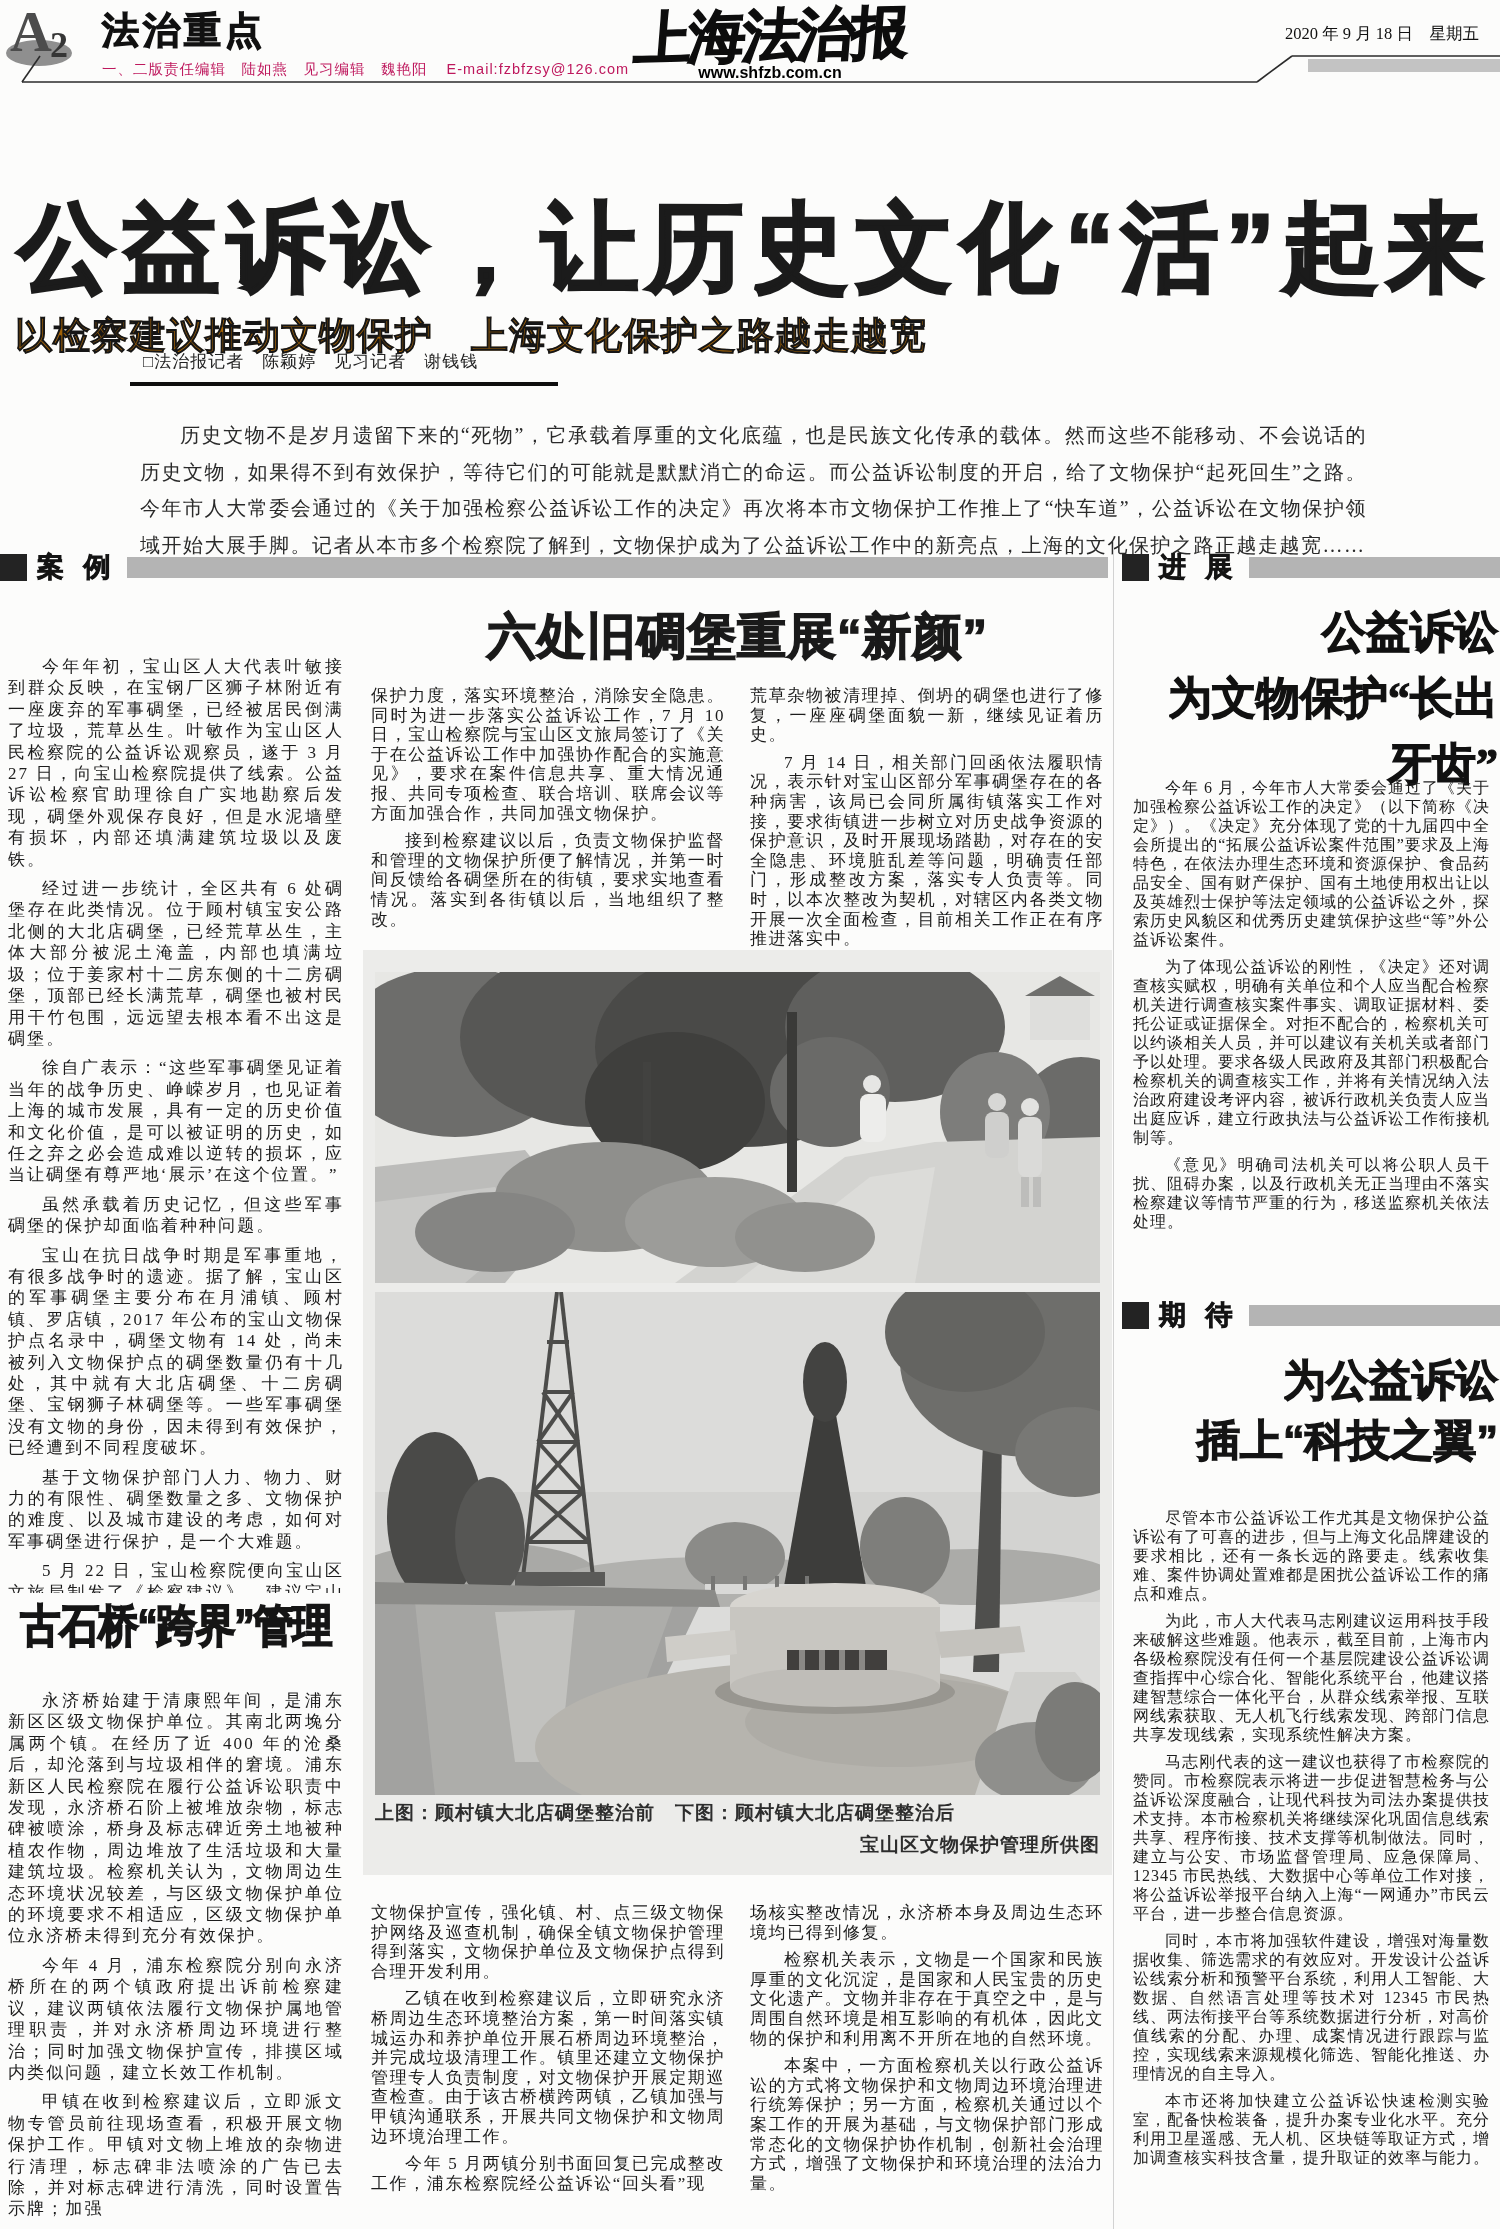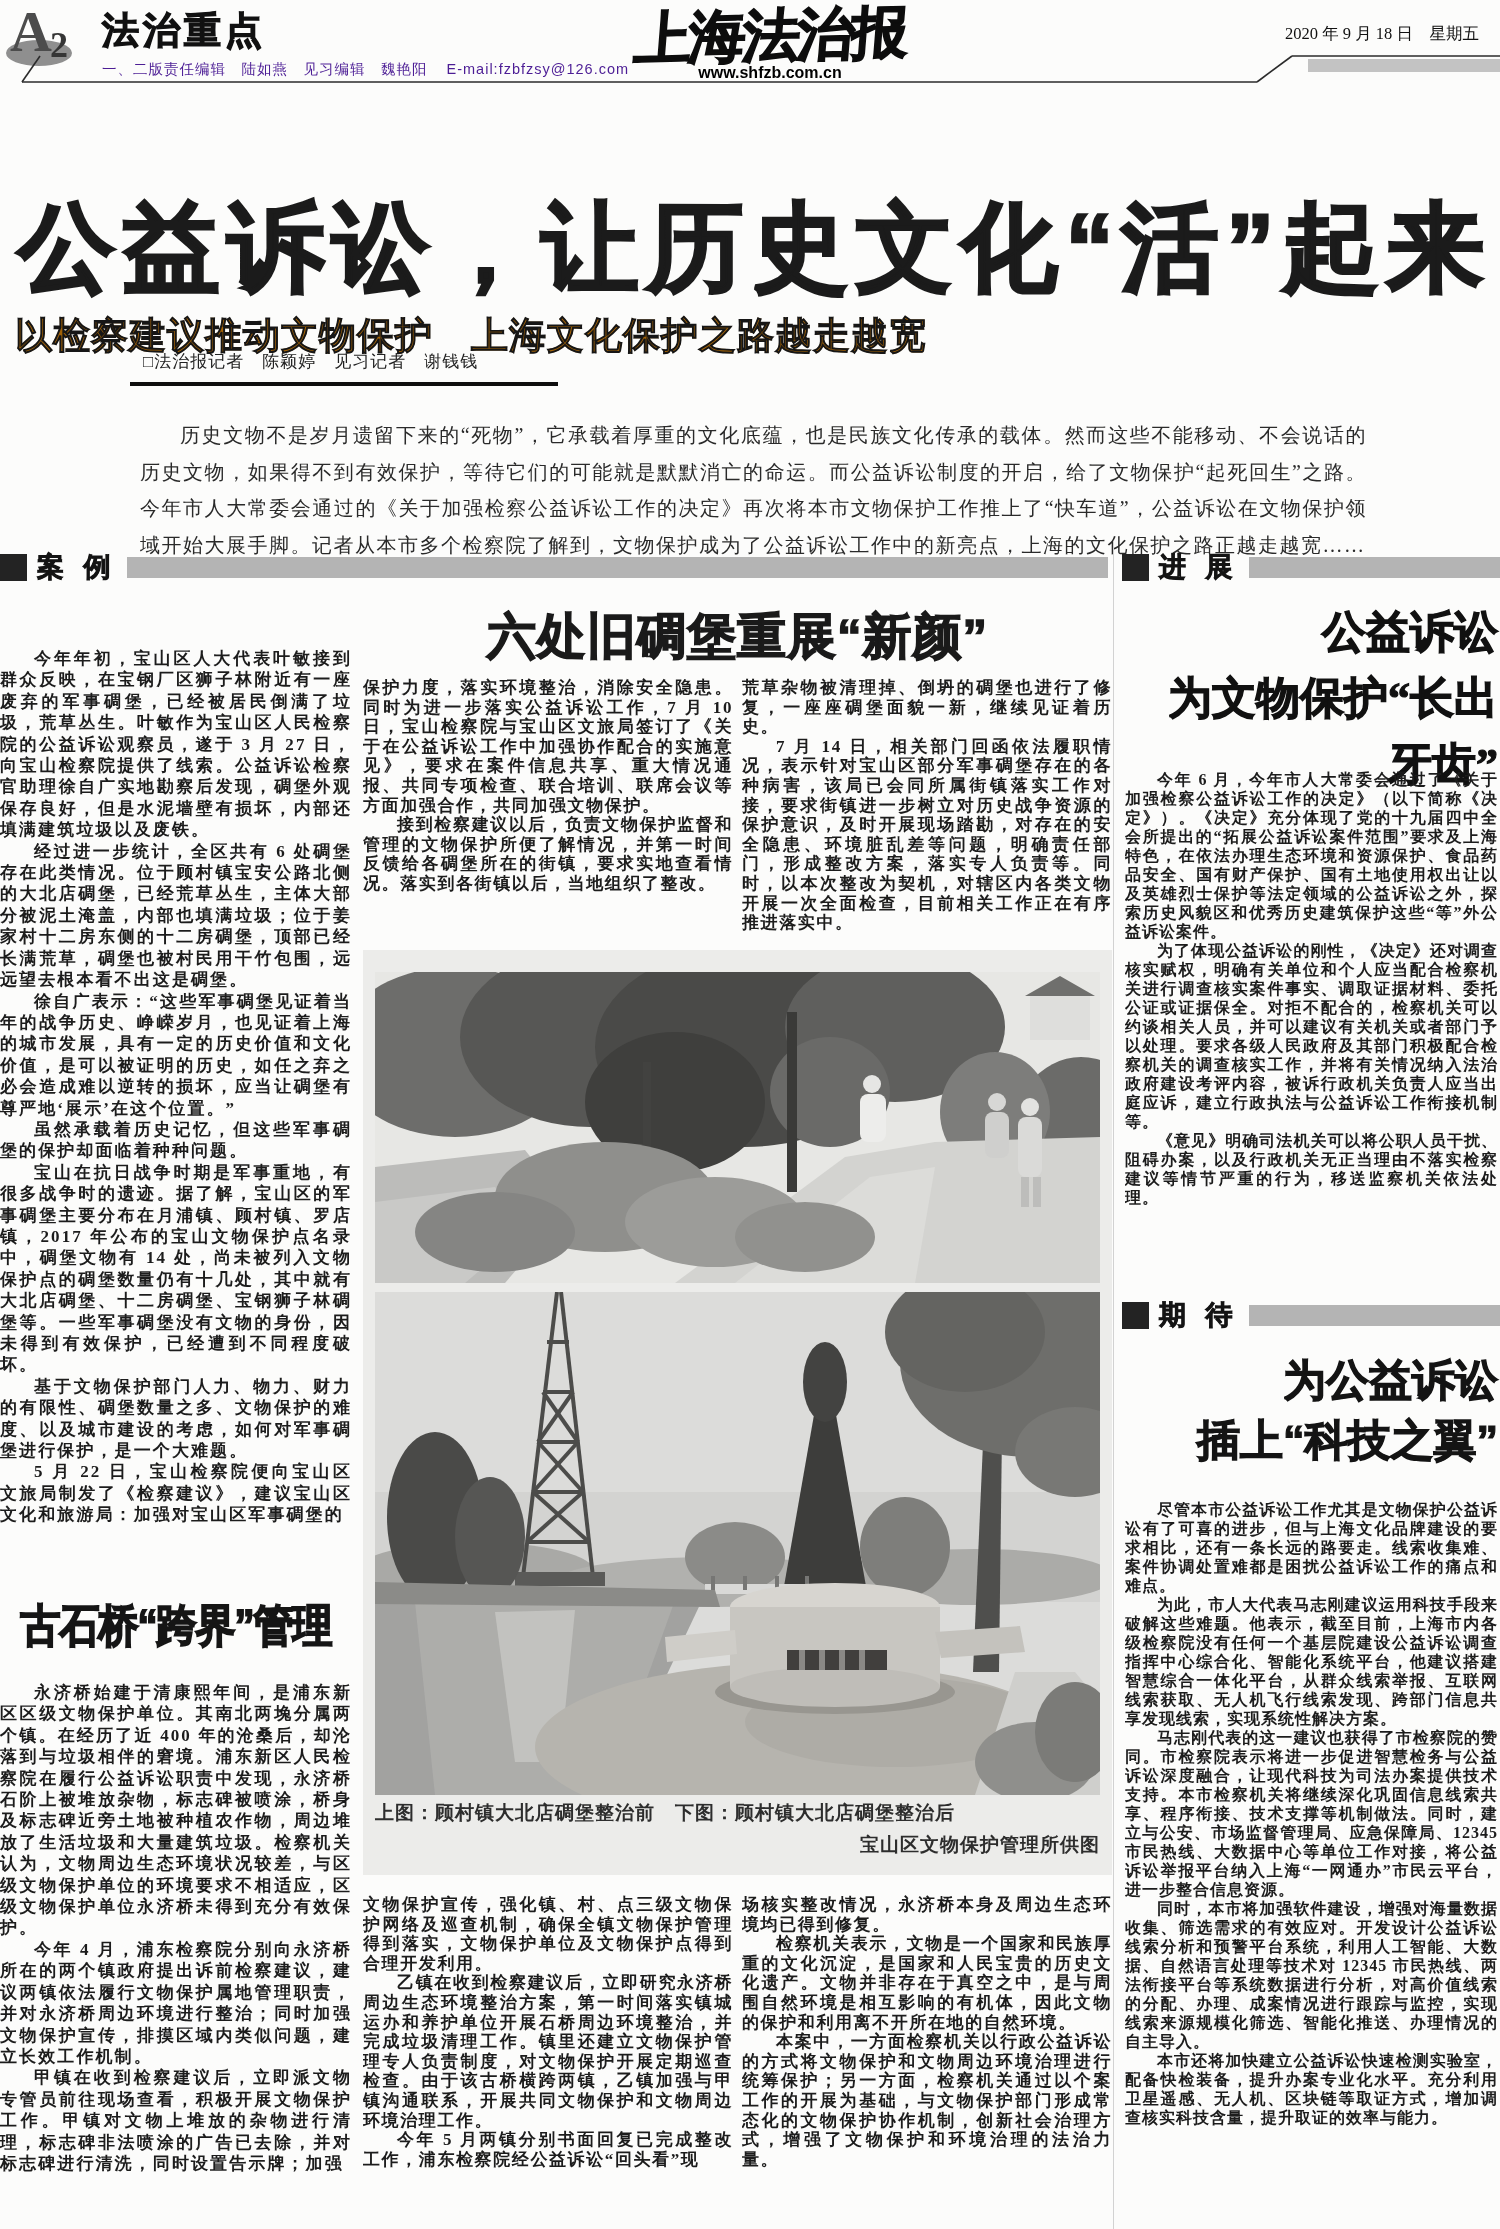--- a/index.html
+++ b/index.html
@@ -10,21 +10,21 @@
   }
   [data-interactable]{box-sizing:border-box;}
 
   
   .hdr-a2{position:absolute;left:6px;top:4px;width:80px;height:64px;}
   .hdr-a2 .ellipse{position:absolute;left:0;top:36px;width:66px;height:26px;border-radius:50%;background:#8f8f8f;}
   .hdr-a2 .letterA{position:absolute;left:4px;top:-6px;font:bold 58px "Liberation Serif",serif;color:#4c4c4c;}
   .hdr-a2 .digit2{position:absolute;left:44px;top:20px;font:bold 36px "Liberation Serif",serif;color:#353535;}
   .hdr-section{position:absolute;left:102px;top:6px;font-family:"Liberation Sans",sans-serif;
     font-weight:900;font-size:37px;letter-spacing:4px;color:#111;-webkit-text-stroke:1.2px #111;}
-  .hdr-editors{position:absolute;left:102px;top:60px;font-size:14.5px;letter-spacing:1px;color:#4c1d95;
+  .hdr-editors{position:absolute;left:102px;top:60px;font-size:14.5px;letter-spacing:1px;color:#be185d;
     font-family:"Liberation Sans",sans-serif;white-space:nowrap;}
   .hdr-editors .email{margin-left:14px;}
   .masthead{position:absolute;left:615px;top:-2px;width:310px;text-align:center;
     font-family:"Liberation Serif",serif;font-weight:900;font-size:57px;color:#0d0d0d;
     transform:skewX(-6deg) rotate(-1.5deg);letter-spacing:-3px;-webkit-text-stroke:1.5px #0d0d0d;}
   .website{position:absolute;left:615px;top:64px;width:310px;text-align:center;
     font-family:"Liberation Sans",sans-serif;font-weight:bold;font-size:16px;color:#000;}
   .hdr-date{position:absolute;left:1270px;top:23px;width:224px;text-align:center;
     font-size:16.5px;color:#111;}
   .hdr-rules{position:absolute;left:0;top:0;}
@@ -59,21 +59,21 @@
     -webkit-text-stroke:1.6px #151515;letter-spacing:-1px;transform:scaleY(1.12);}
   .progress-hl{position:absolute;left:1125px;top:600px;width:373px;text-align:right;
     font-family:"Liberation Serif",serif;font-weight:900;font-size:44px;line-height:66px;color:#111;
     -webkit-text-stroke:1.2px #111;}
   .expect-hl{position:absolute;left:1125px;top:1350px;width:373px;text-align:right;
     font-family:"Liberation Sans",sans-serif;font-weight:900;font-size:43px;line-height:60px;color:#141414;
     -webkit-text-stroke:1.2px #141414;}
 
   
   .coltext{position:absolute;overflow:hidden;text-align:justify;text-justify:inter-character;color:#1c1c1c;}
-  .coltext p{margin:0;text-indent:2em;font-weight:bold;}
+  .coltext p{margin:8px;text-indent:2em;}
   .coltext p.cont{text-indent:0;}
   .case-t{font-size:17px;line-height:21.4px;letter-spacing:2.1px;}
   .case-t23{font-size:17px;line-height:19.6px;letter-spacing:1.6px;}
   .right-t{font-size:16px;line-height:19px;letter-spacing:1px;}
 
   #case-col1{left:0;top:648px;width:352px;height:945px;}
   #case-col2{left:363px;top:678px;width:370px;height:268px;}
   #case-col3{left:742px;top:678px;width:370px;height:270px;}
   #bridge-col1{left:0;top:1682px;width:352px;height:547px;}
   #bridge-col2{left:363px;top:1895px;width:370px;height:334px;}

